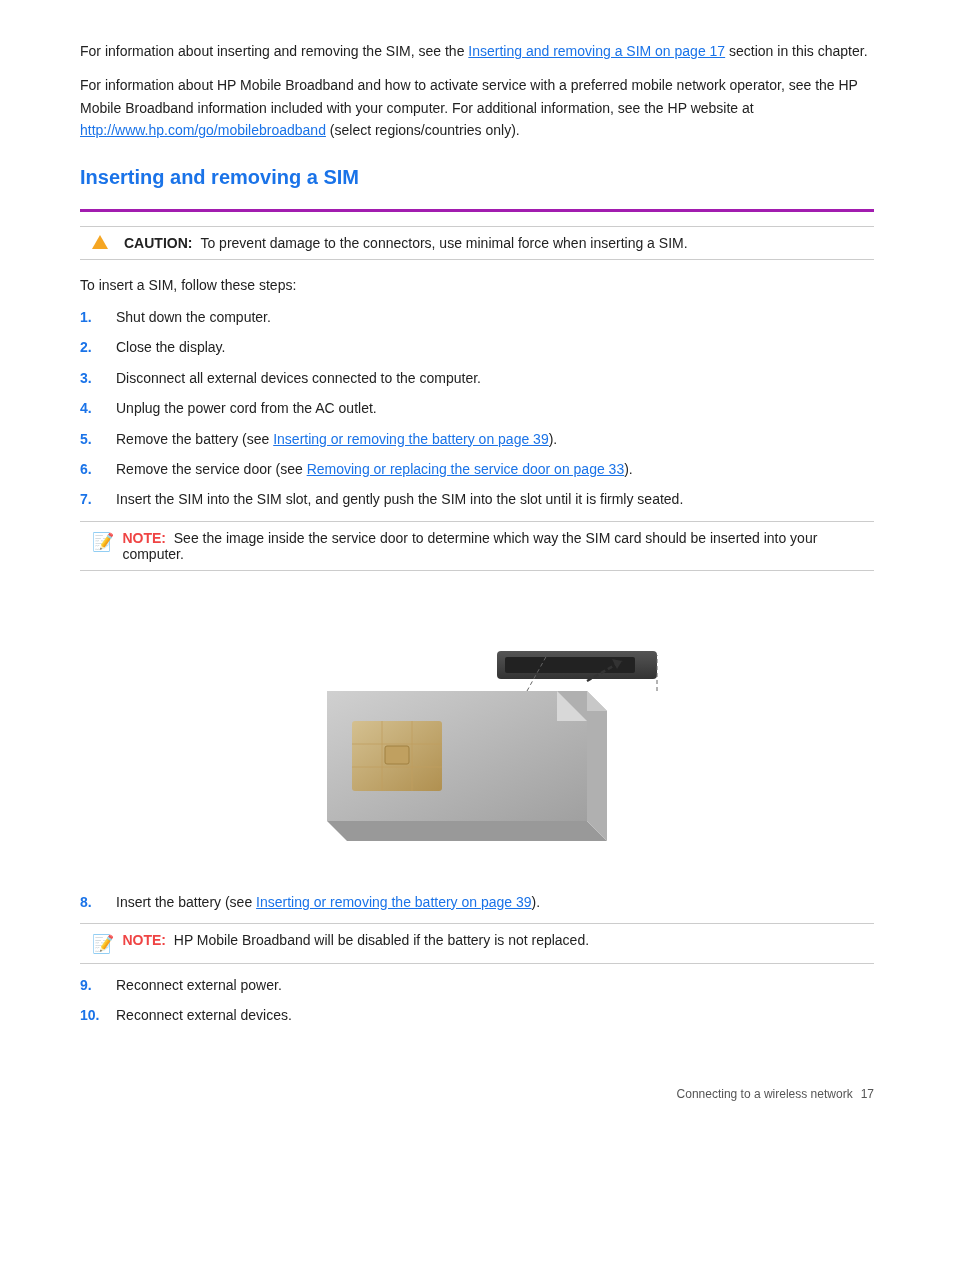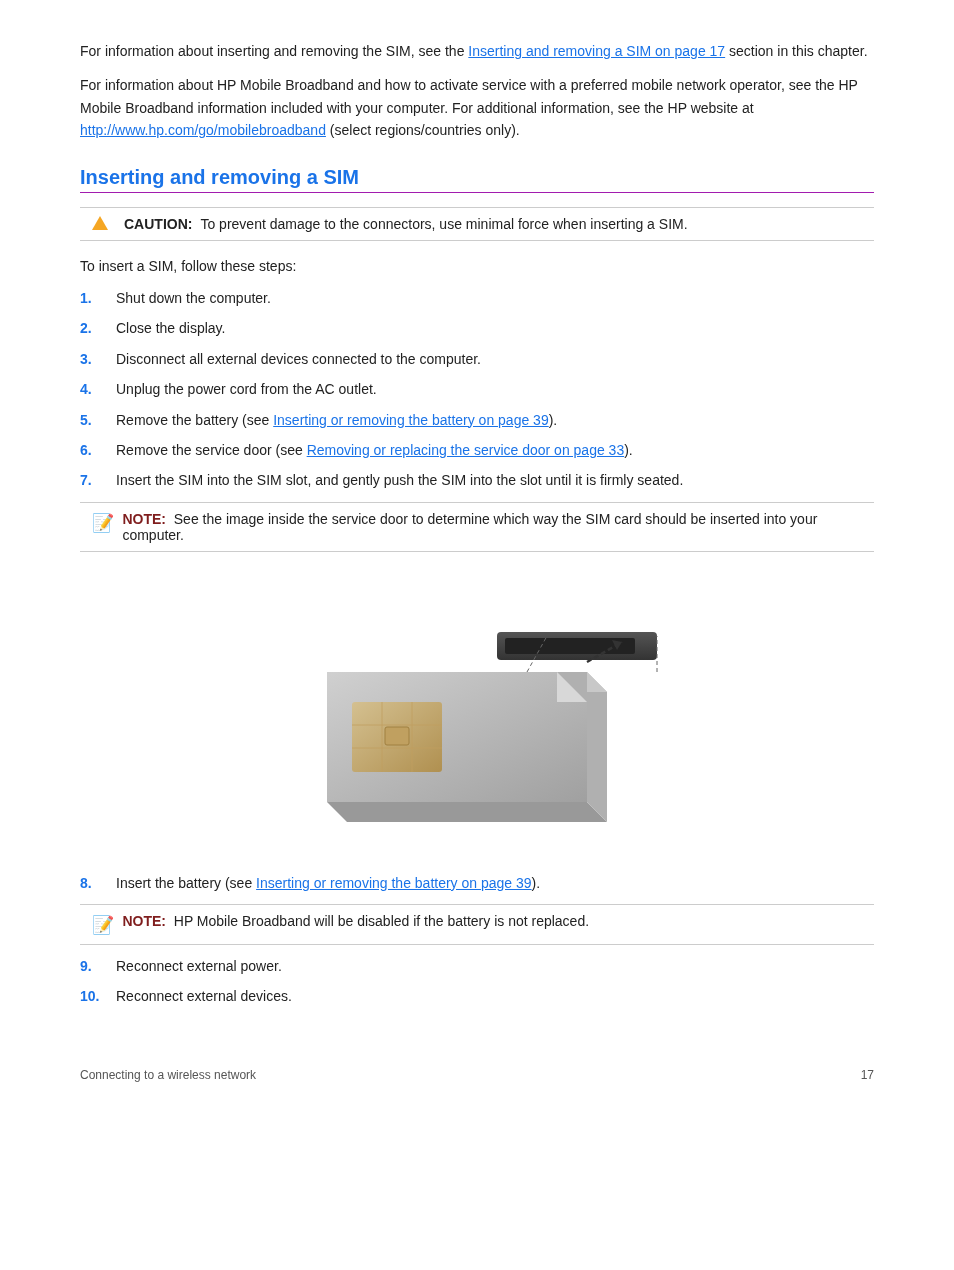--- a/index.html
+++ b/index.html
@@ -20,22 +20,22 @@
       line-height: 1.6;
     }
     a {
       color: #1a73e8;
       text-decoration: underline;
     }
     .section-heading {
       color: #1a73e8;
       font-size: 20px;
       font-weight: bold;
-      border-bottom: 1px solid #a21caf;
-      padding-bottom: 3px;
+      border-bottom: 3px solid #a21caf;
+      padding-bottom: 20px;
       margin-top: 24px;
       margin-bottom: 14px;
     }
     .caution-box {
       border-top: 1px solid #ccc;
       border-bottom: 1px solid #ccc;
       padding: 8px 12px;
       margin-bottom: 14px;
       display: flex;
       align-items: flex-start;
@@ -70,21 +70,21 @@
       gap: 8px;
     }
     .note-icon {
       font-size: 18px;
       color: #555;
       flex-shrink: 0;
       margin-top: 1px;
     }
     .note-label {
       font-weight: bold;
-      color: #7f1d1d;
+      color: #ef4444;
     }
     .steps-intro {
       margin-bottom: 10px;
       line-height: 1.6;
     }
     .step-list {
       list-style: none;
       padding: 0;
       margin-left: 0;
     }
@@ -117,21 +117,21 @@
       position: relative;
       min-height: 1270px;
     }
     .footer-text {
       font-size: 12px;
       color: #555;
     }
     .footer {
       margin-top: 60px;
       display: flex;
-      justify-content: space-between;
+      justify-content: flex-end;
       align-items: center;
       gap: 8px;
       padding-right: 0;
     }
   </style>
 </head>
 <body>
 
 <div class="page-wrapper">
   <div class="page">

